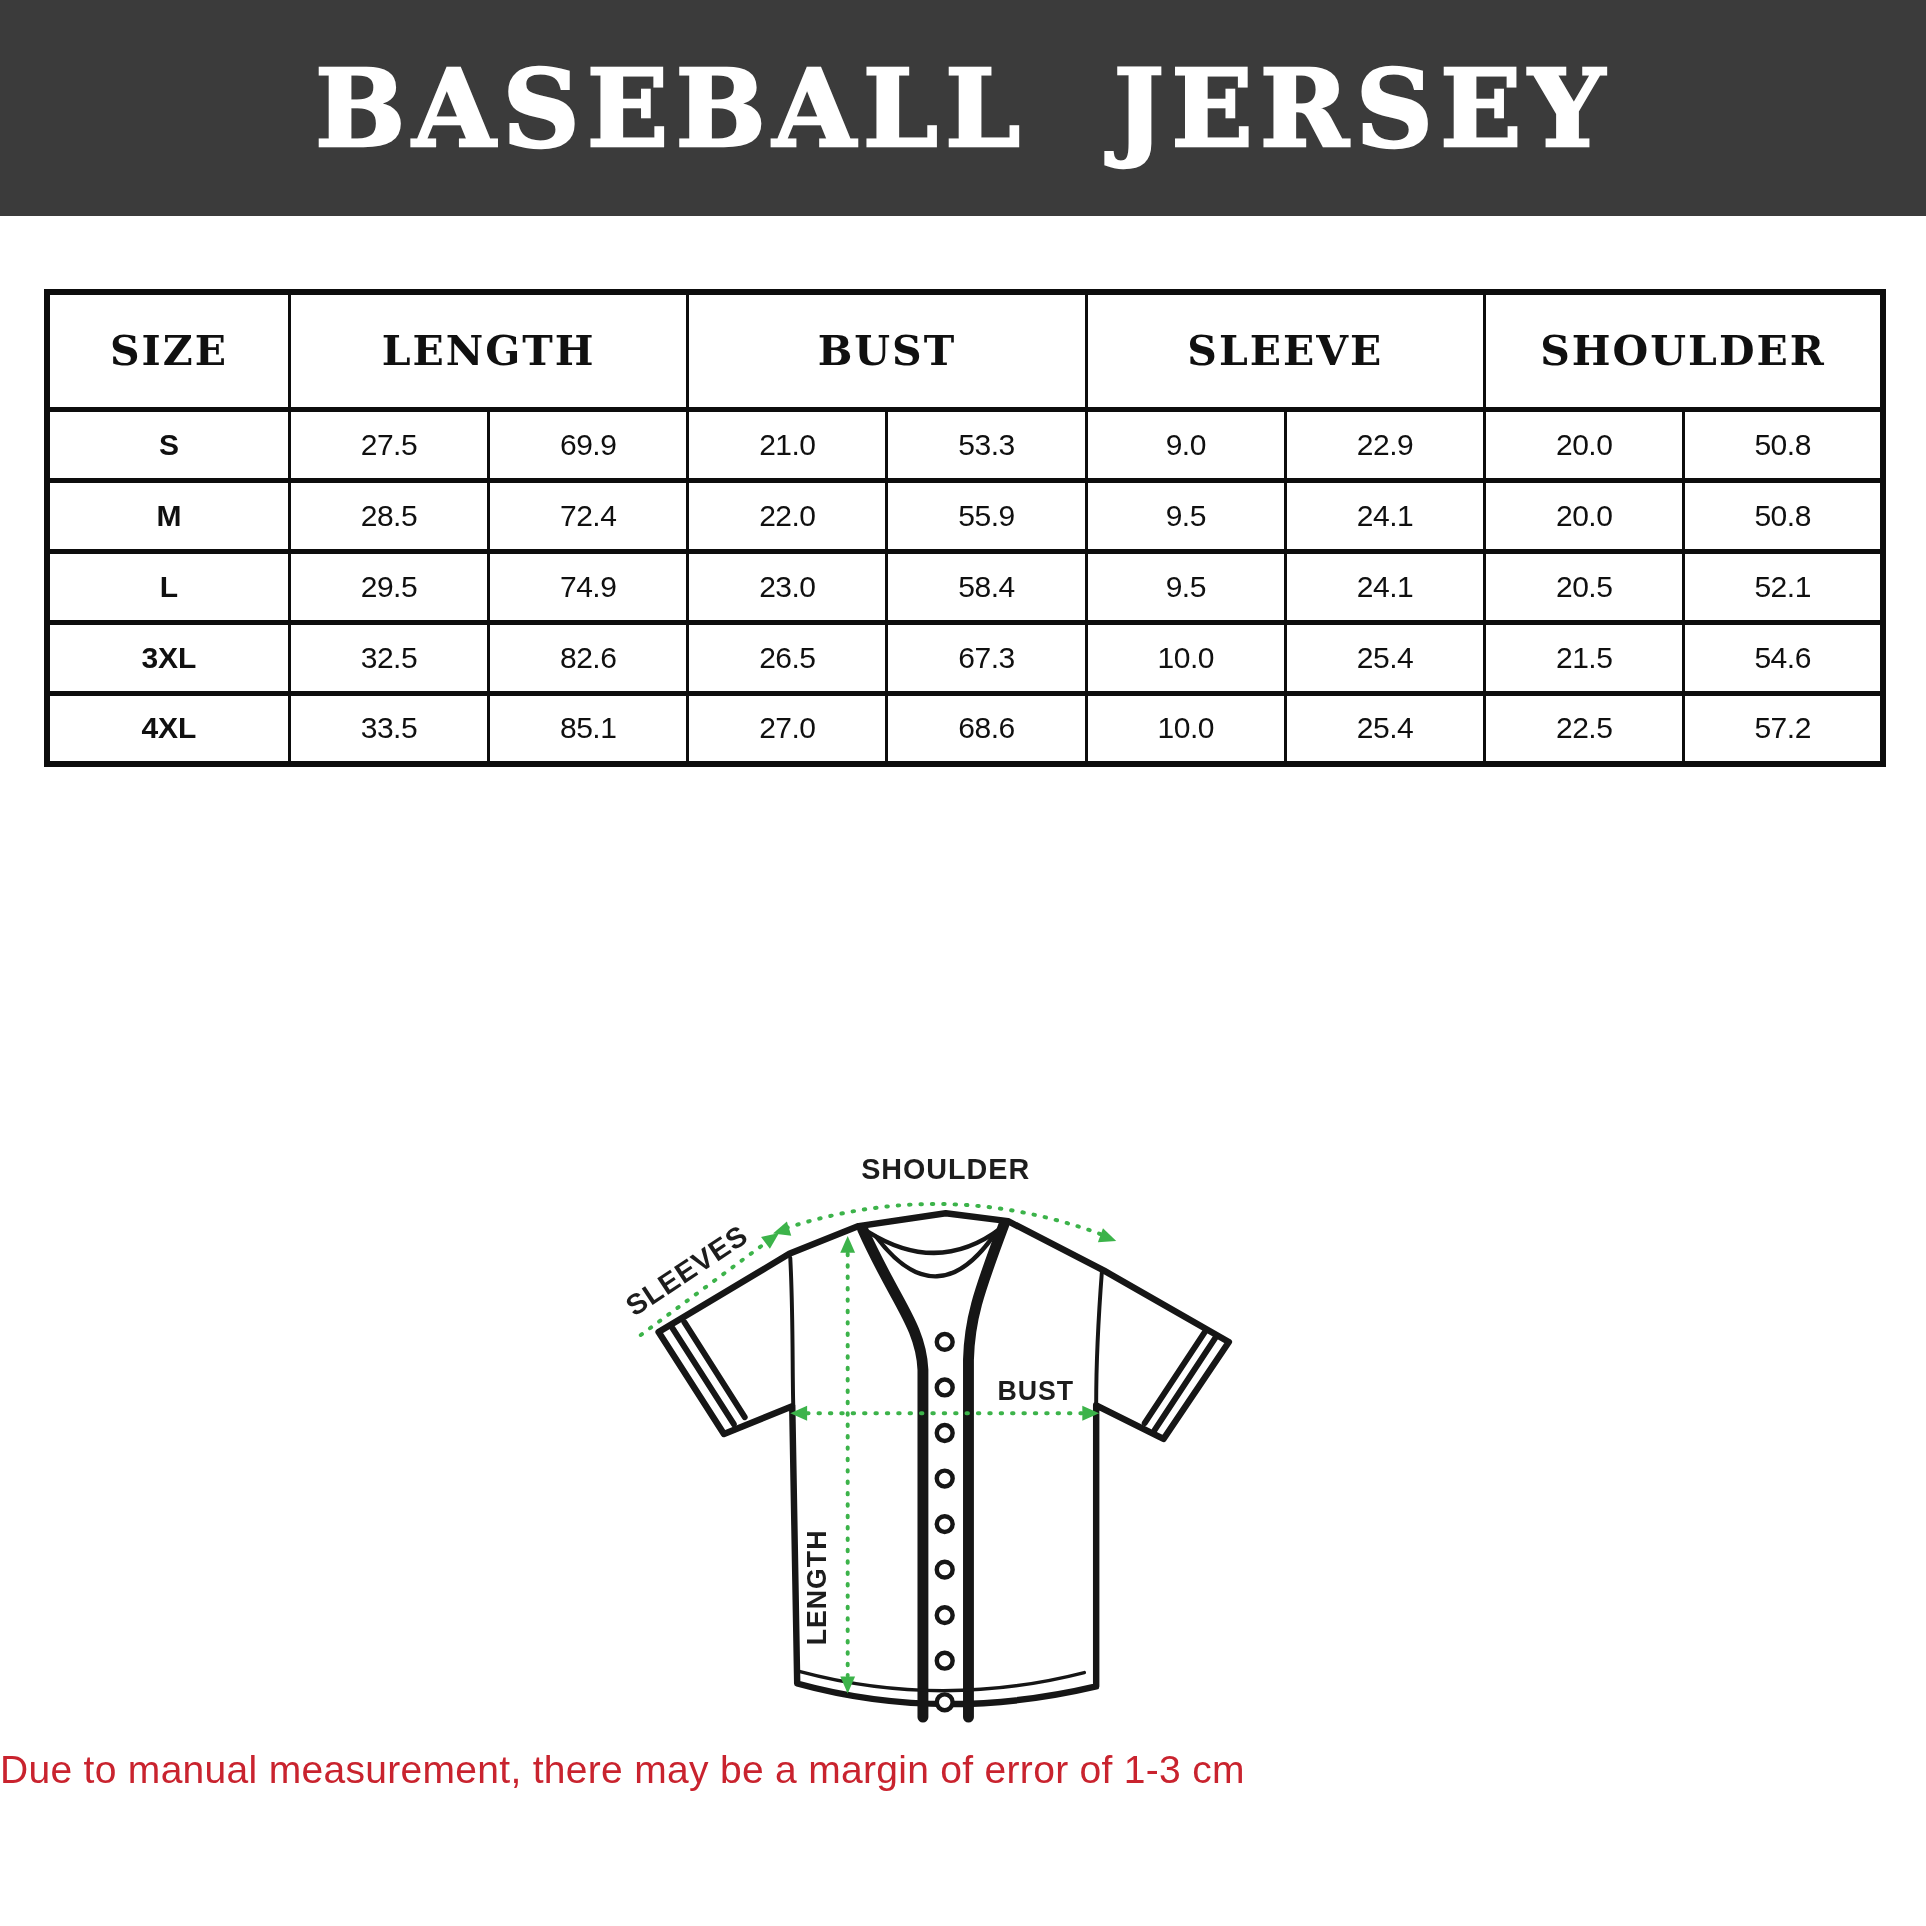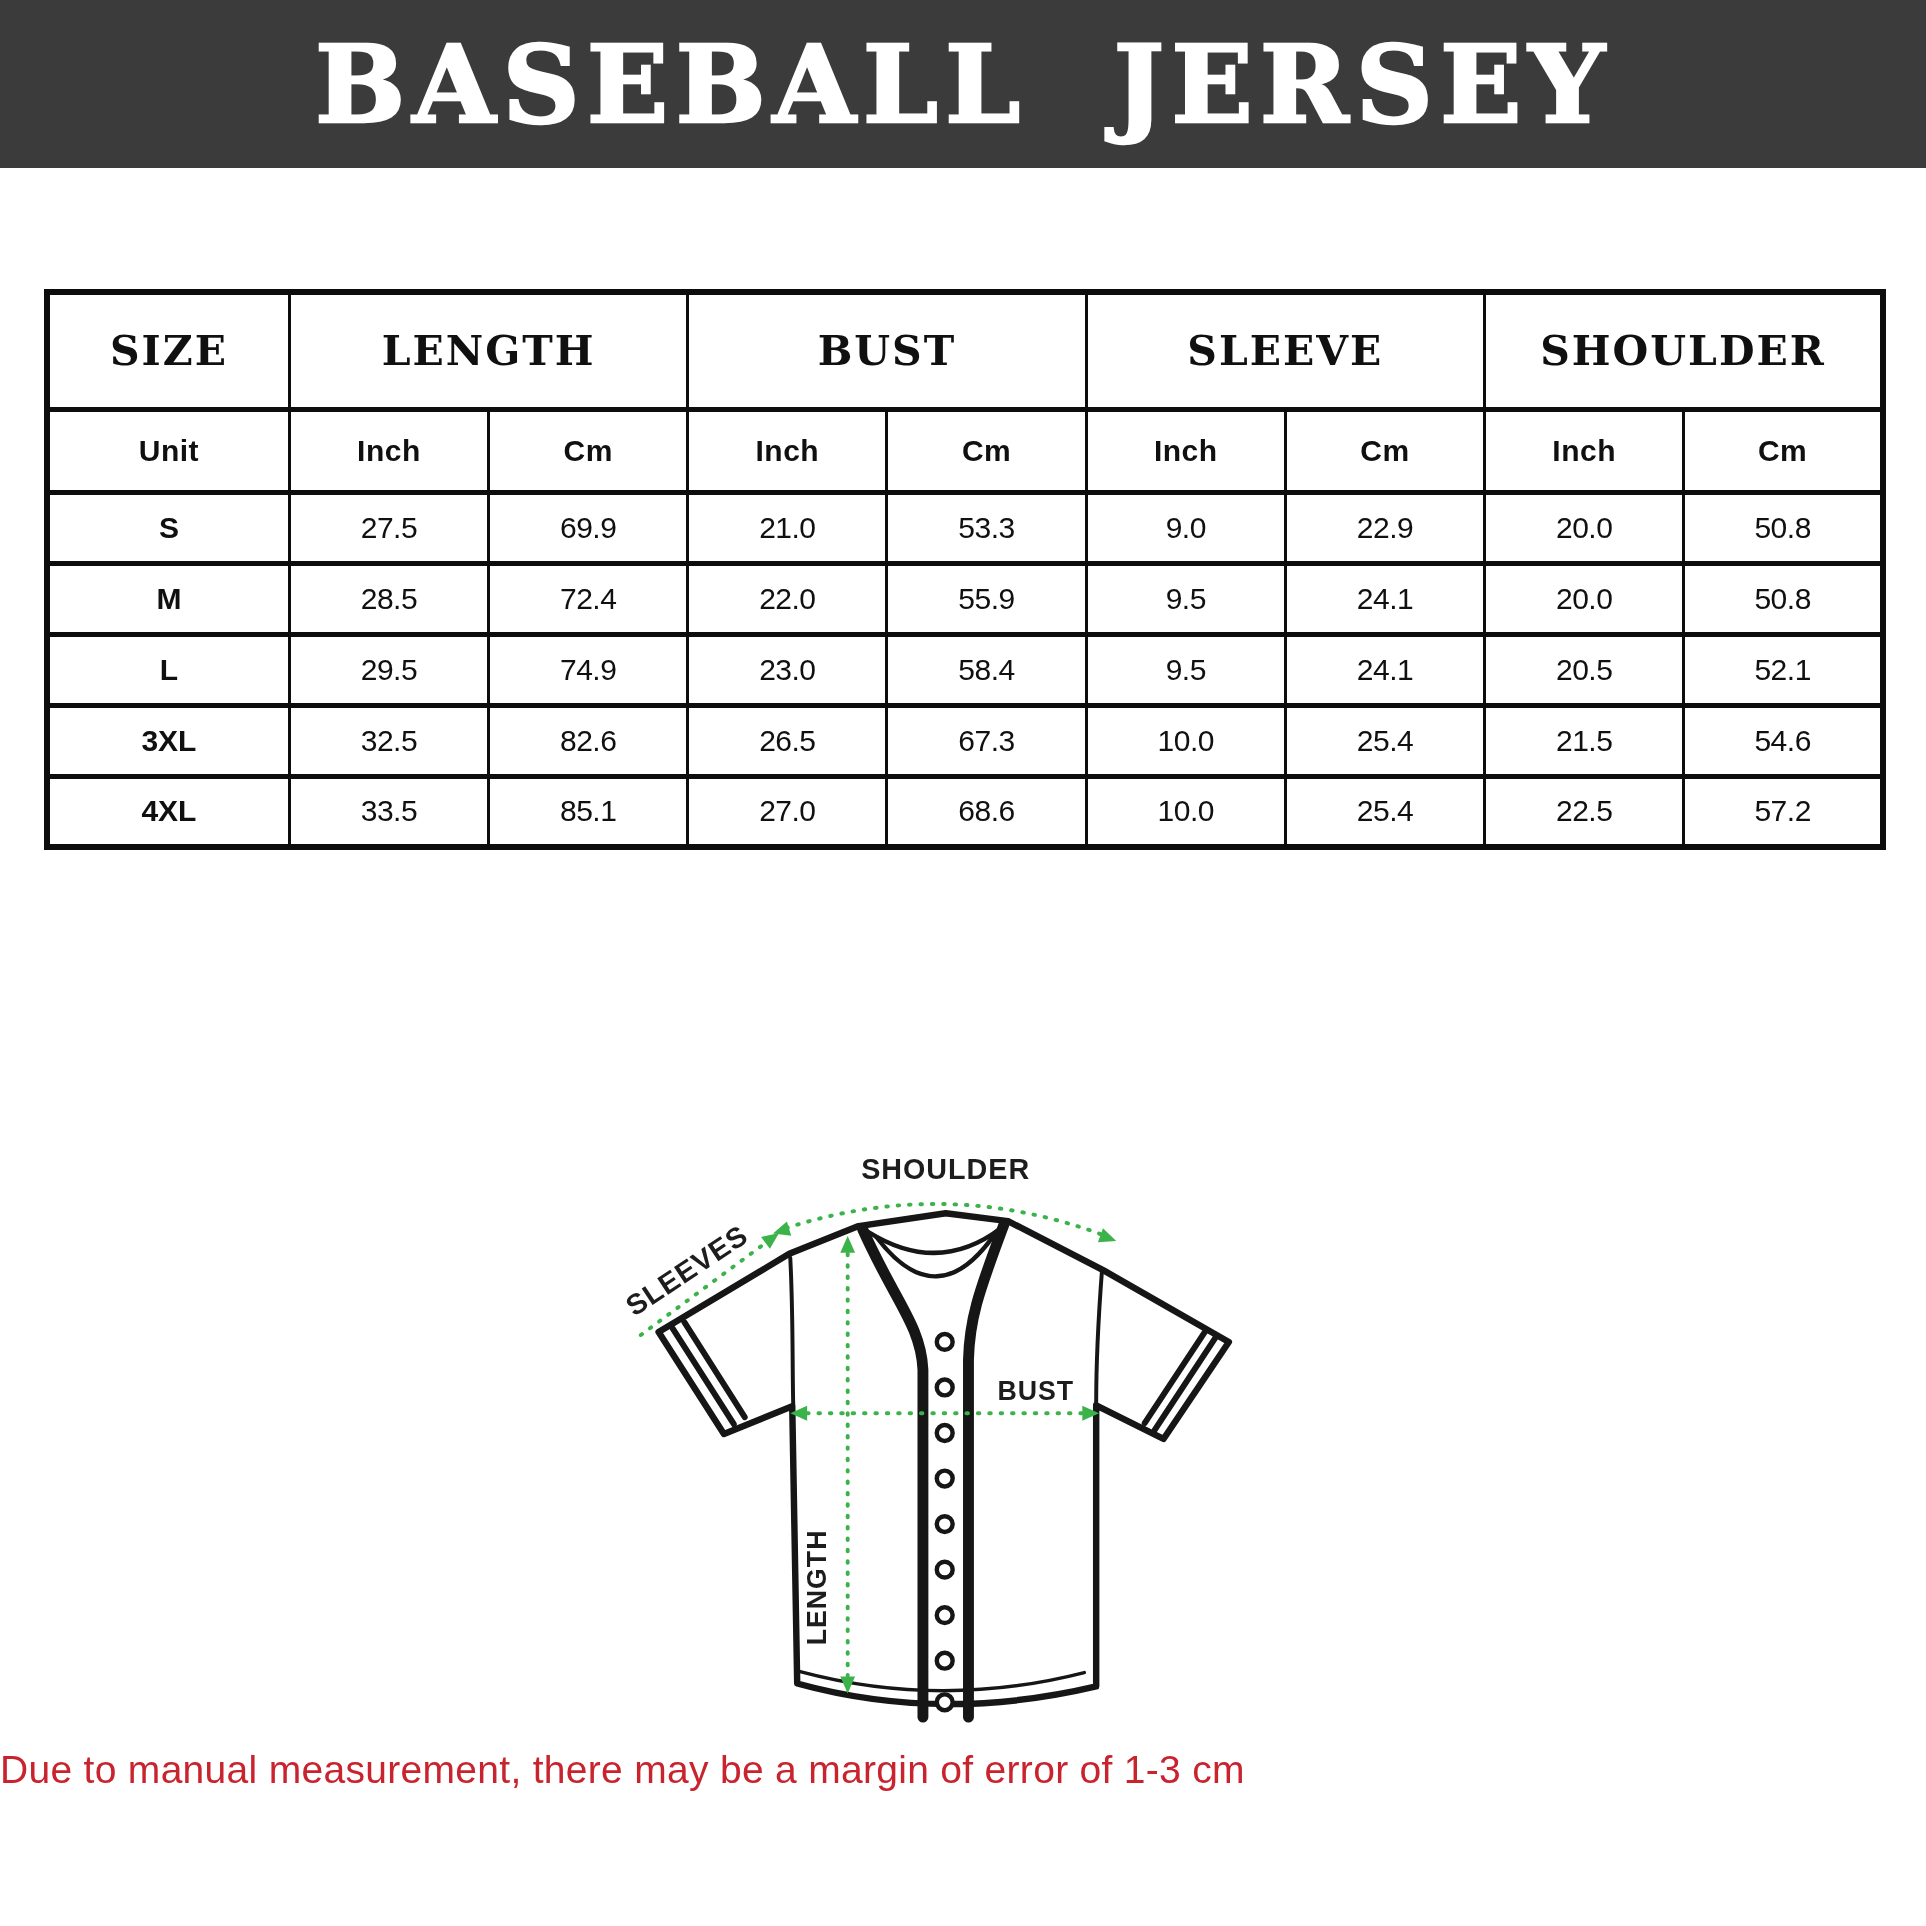--- a/index.html
+++ b/index.html
@@ -2,21 +2,21 @@
 <html><head>
 <meta charset="utf-8">
 <style>
   html,body{margin:0;padding:0;}
   body{
     width:1927px;height:1927px;position:relative;background:#ffffff;
     font-family:"Liberation Sans",sans-serif;overflow:hidden;
   }
   
   .banner{
-    position:absolute;left:0;top:0;width:1927px;height:168px;
+    position:absolute;left:0;top:0;width:1927px;height:216px;
     background:#3b3b3b;display:flex;align-items:center;justify-content:center;
   }
   .banner-title{
     font-family:"DejaVu Serif","Liberation Serif",serif;
     font-weight:bold;font-size:107px;color:#ffffff;
     letter-spacing:7px;word-spacing:42px;line-height:1;
     -webkit-text-stroke:2.5px #ffffff;white-space:nowrap;
   }
   
   table.size-table{
@@ -72,31 +72,20 @@
     <col style="width:10.85%">
       <col style="width:10.85%">
   </colgroup>
   <tbody>
   <tr class="hdr-row">
     <th class="main-h">SIZE</th>
     <th class="main-h" colspan="2">LENGTH</th>
     <th class="main-h" colspan="2">BUST</th>
     <th class="main-h" colspan="2">SLEEVE</th>
     <th class="main-h" colspan="2">SHOULDER</th>
-  </tr>
-  <tr class="unit-row">
-    <td class="unit-h">Unit</td>
-    <td class="unit-h">Inch</td>
-    <td class="unit-h">Cm</td>
-    <td class="unit-h">Inch</td>
-    <td class="unit-h">Cm</td>
-    <td class="unit-h">Inch</td>
-    <td class="unit-h">Cm</td>
-    <td class="unit-h">Inch</td>
-    <td class="unit-h">Cm</td>
   </tr>
   <tr class="data-row">
     <td class="size-c">S</td>
     <td class="val-c">27.5</td>
     <td class="val-c">69.9</td>
     <td class="val-c">21.0</td>
     <td class="val-c">53.3</td>
     <td class="val-c">9.0</td>
     <td class="val-c">22.9</td>
     <td class="val-c">20.0</td>

